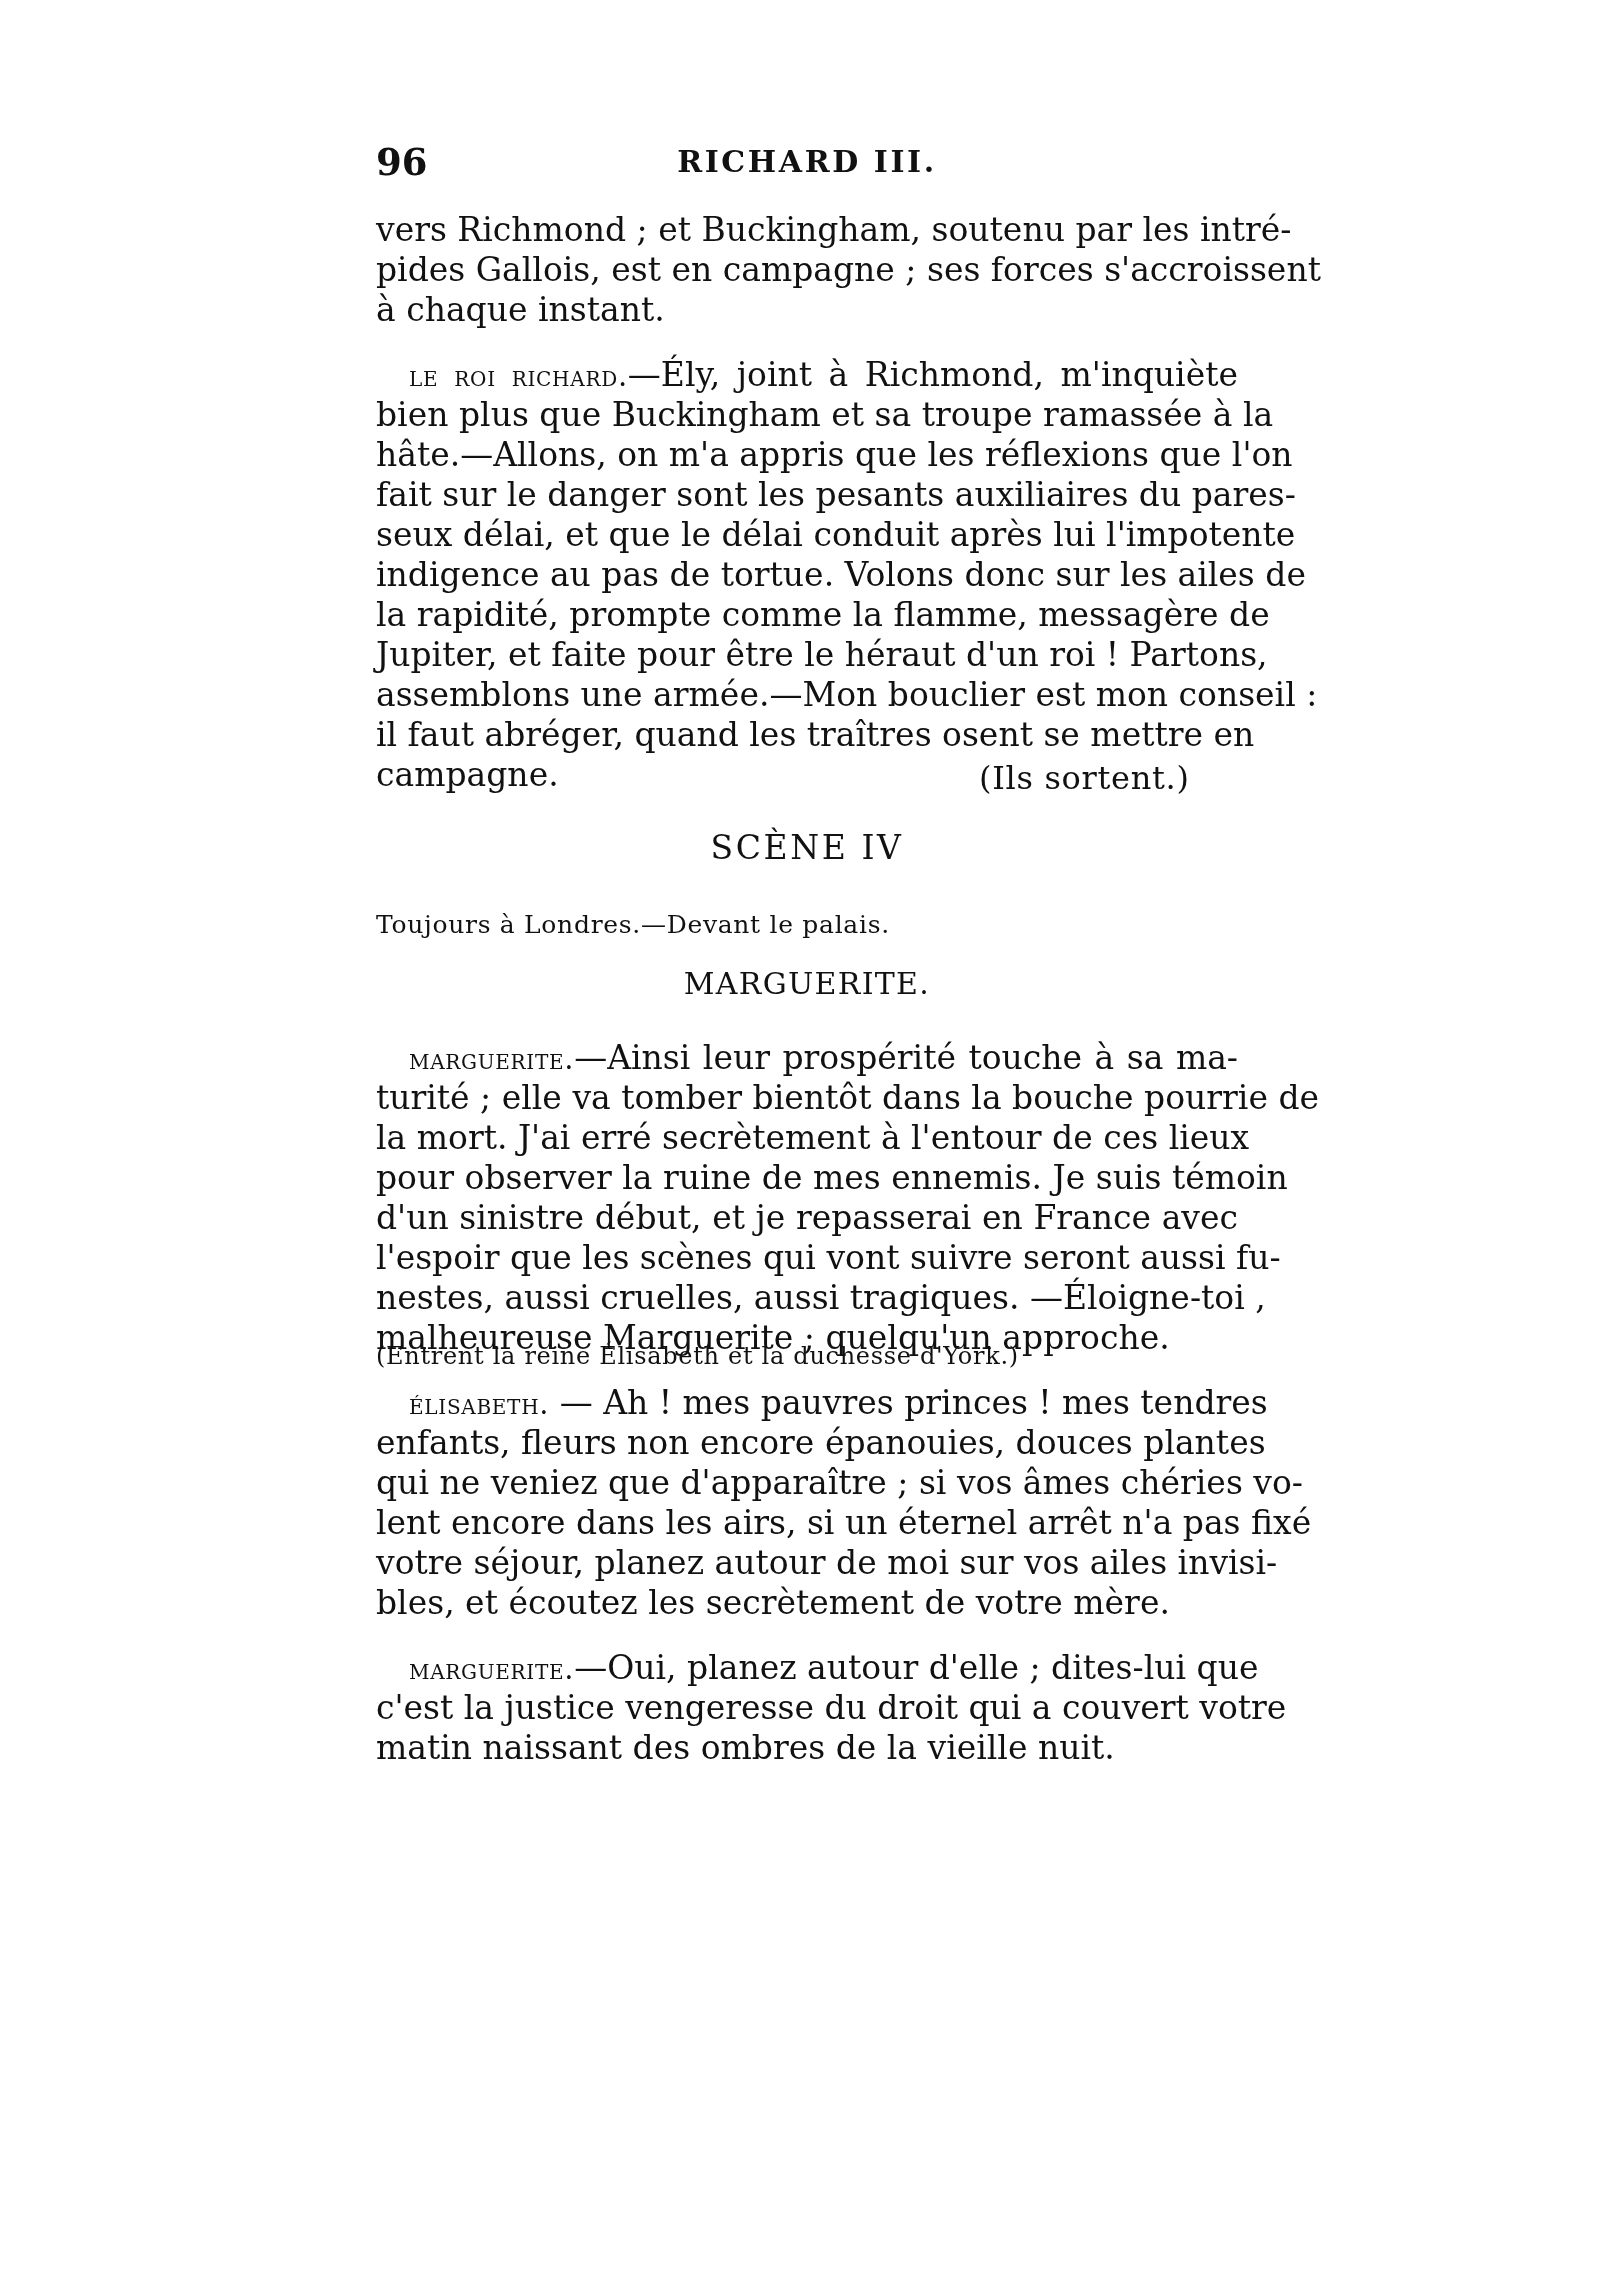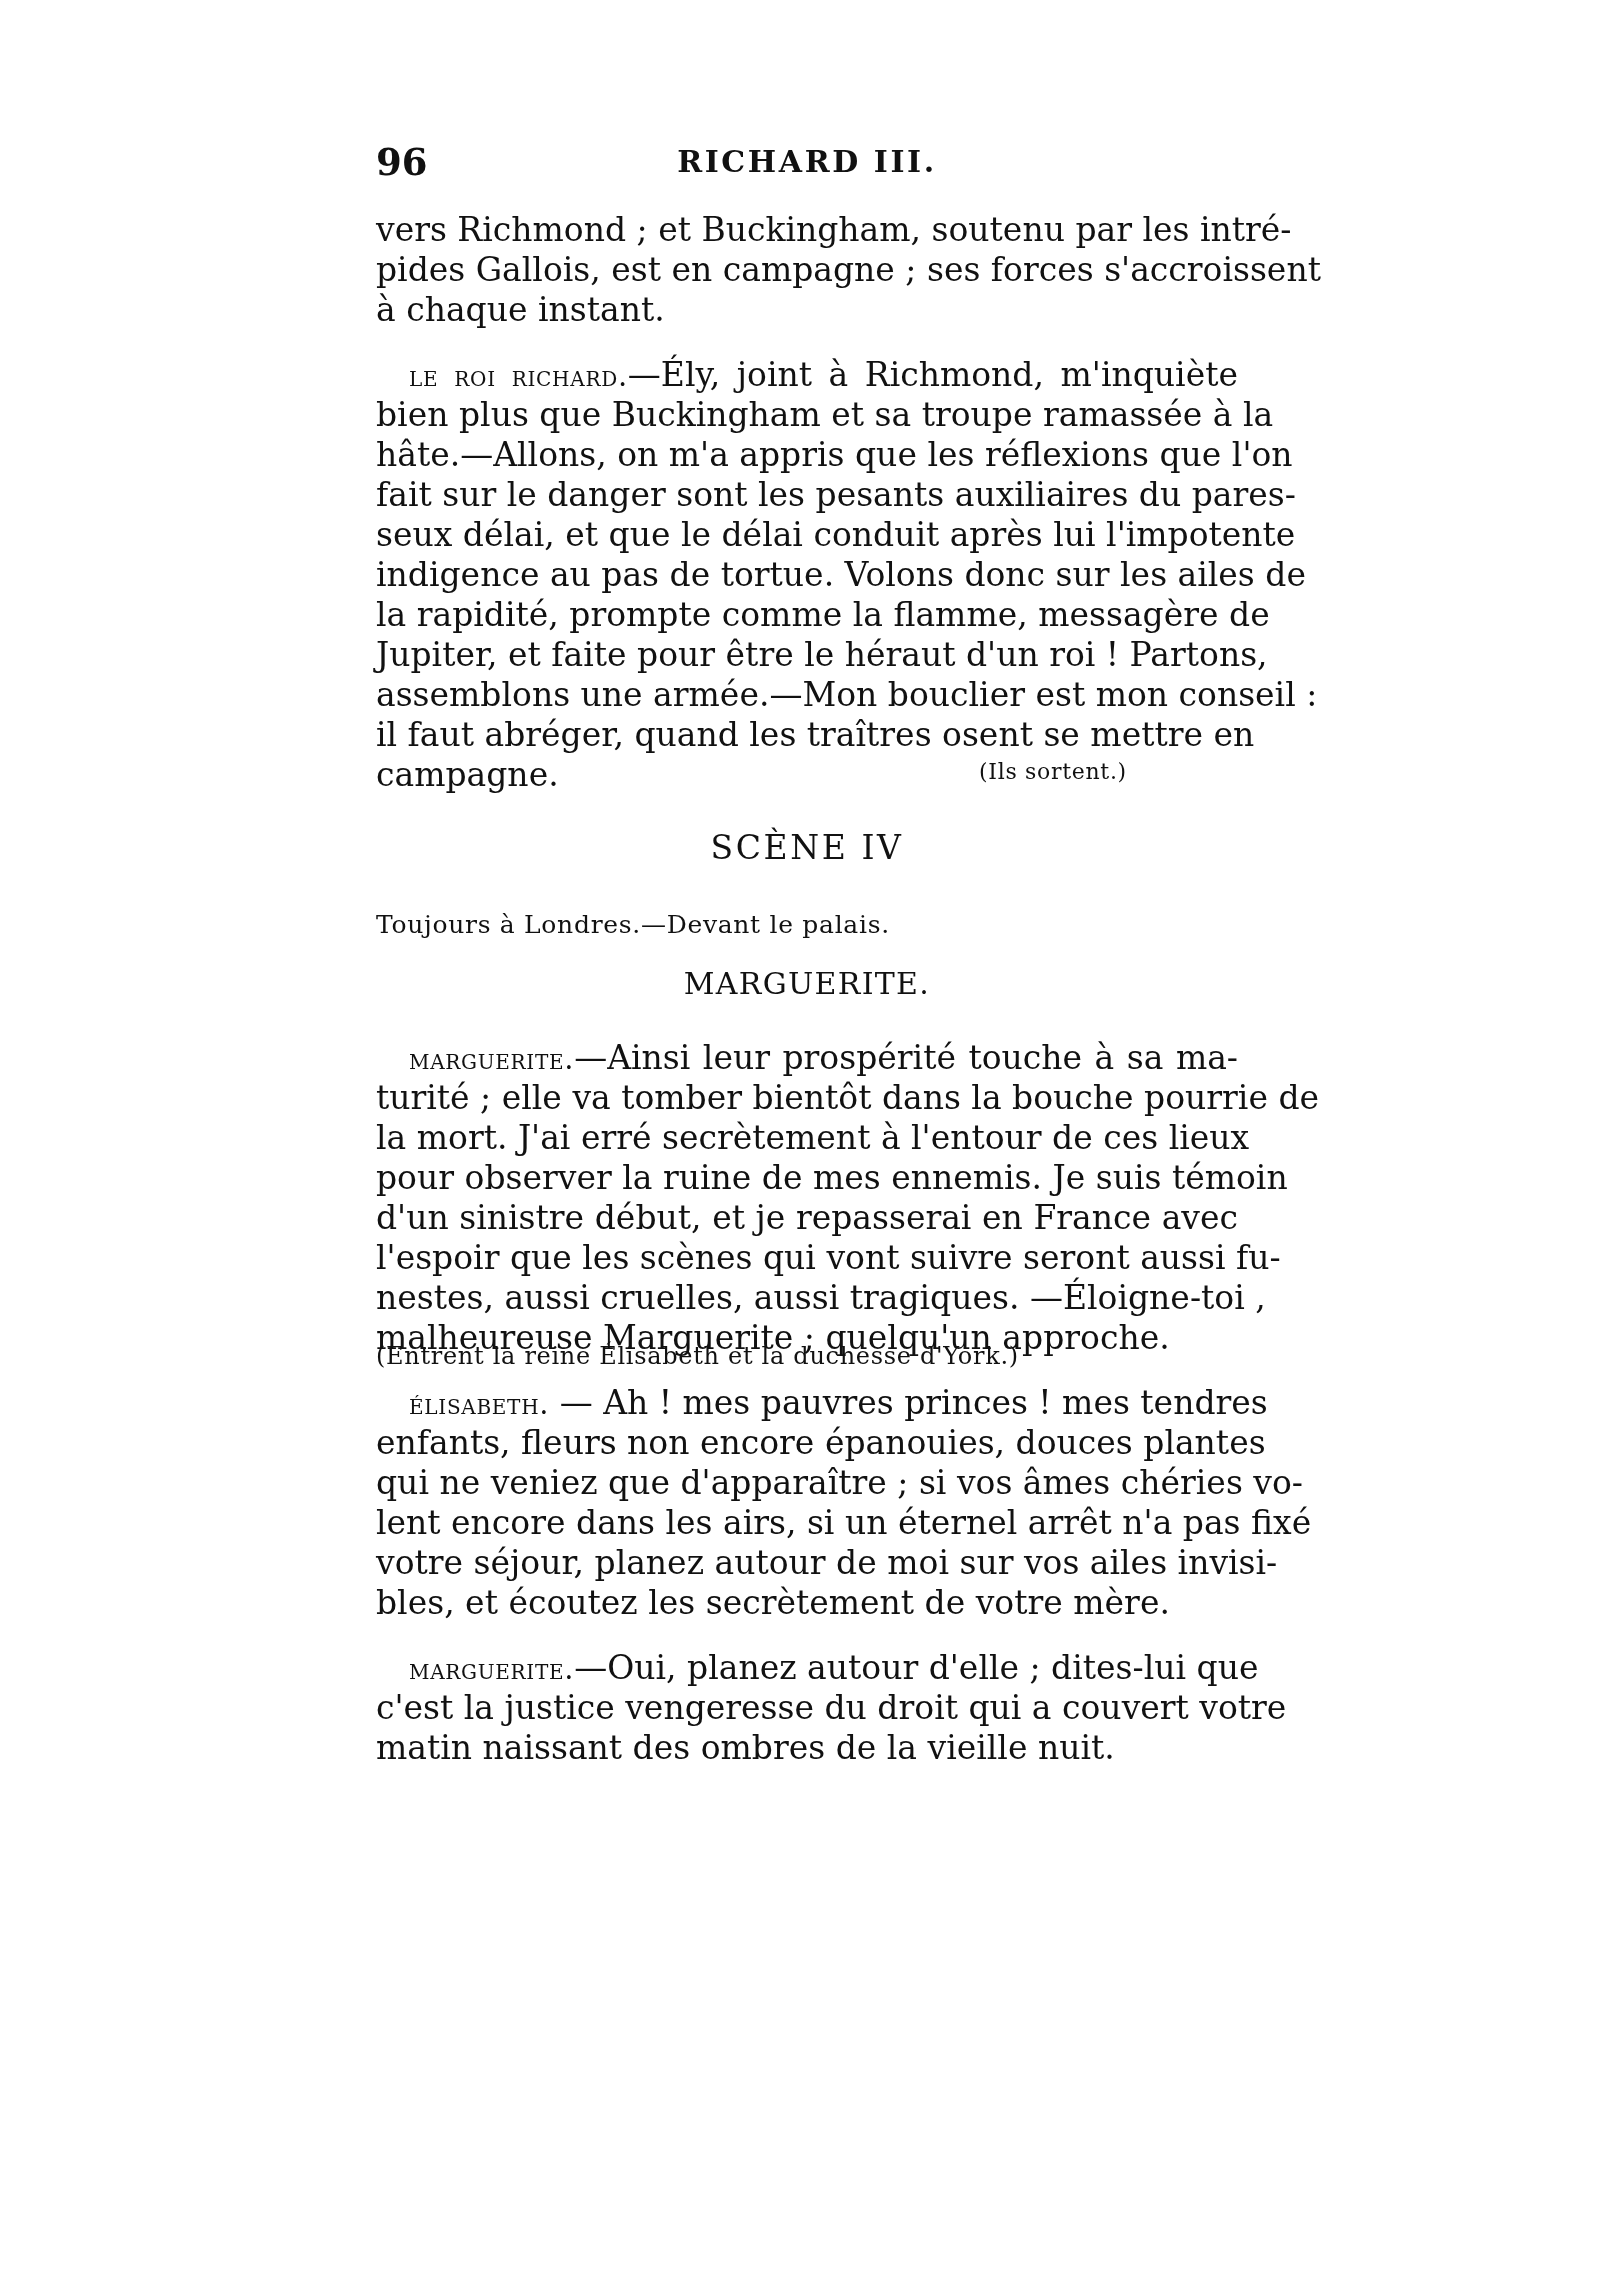--- a/index.html
+++ b/index.html
@@ -7,21 +7,21 @@
   .page { position: absolute; left: 0; top: 16px; width: 1622px; height: 2295px; background: #ffffff; color: #111111;
           font-family: "DejaVu Serif", "Liberation Serif", serif; }
   .running-head { position: absolute; top: 124px; left: 376px; width: 862px; height: 46px; }
   .page-number { position: absolute; left: 0; top: 0; font-size: 37px; font-weight: bold; }
   .running-title { position: absolute; left: 0; width: 100%; text-align: center; top: 3.9px; font-size: 30px; letter-spacing: 2.6px; font-weight: bold; }
   .col { position: absolute; left: 376px; width: 862px; }
   .line { display: block; height: 40px; line-height: 40px; font-size: 33px; white-space: nowrap; text-align: justify; text-align-last: justify; overflow: visible; }
   .line.last { text-align-last: left; }
   .indent { padding-left: 33px; }
   .sc { font-variant: small-caps; font-size: 29px; letter-spacing: 0.7px; }
-  .stage-right { position: absolute; font-size: 22px; letter-spacing: 0.7px; }
+  .stage-right { position: absolute; font-size: 32px; letter-spacing: 0.7px; }
   .scene-title { position: absolute; left: 376px; width: 862px; text-align: center; font-size: 33px; letter-spacing: 2.6px; }
   .scene-loc { position: absolute; left: 376px; width: 862px; text-align: left; font-size: 25px; letter-spacing: 0.7px; }
   .scene-chars { position: absolute; left: 376px; width: 862px; text-align: center; font-size: 30px; letter-spacing: 1.3px; }
   .stage-center { position: absolute; left: 376px; width: 862px; text-align: left; font-size: 24px; letter-spacing: 0.7px; }
 </style>
 </head>
 <body>
 
 <div class="page">
 

